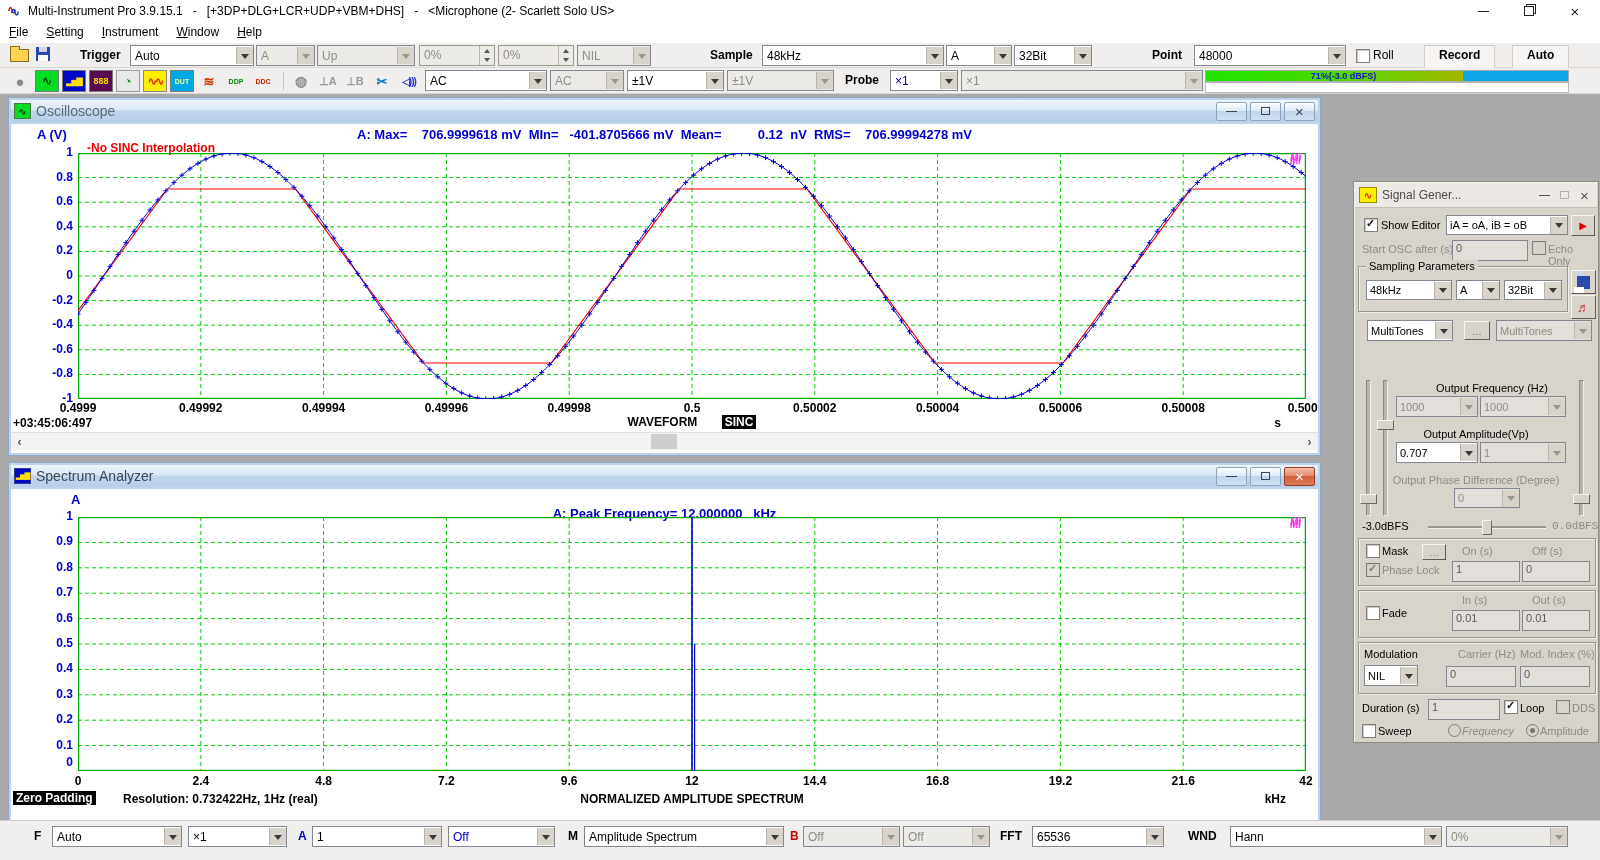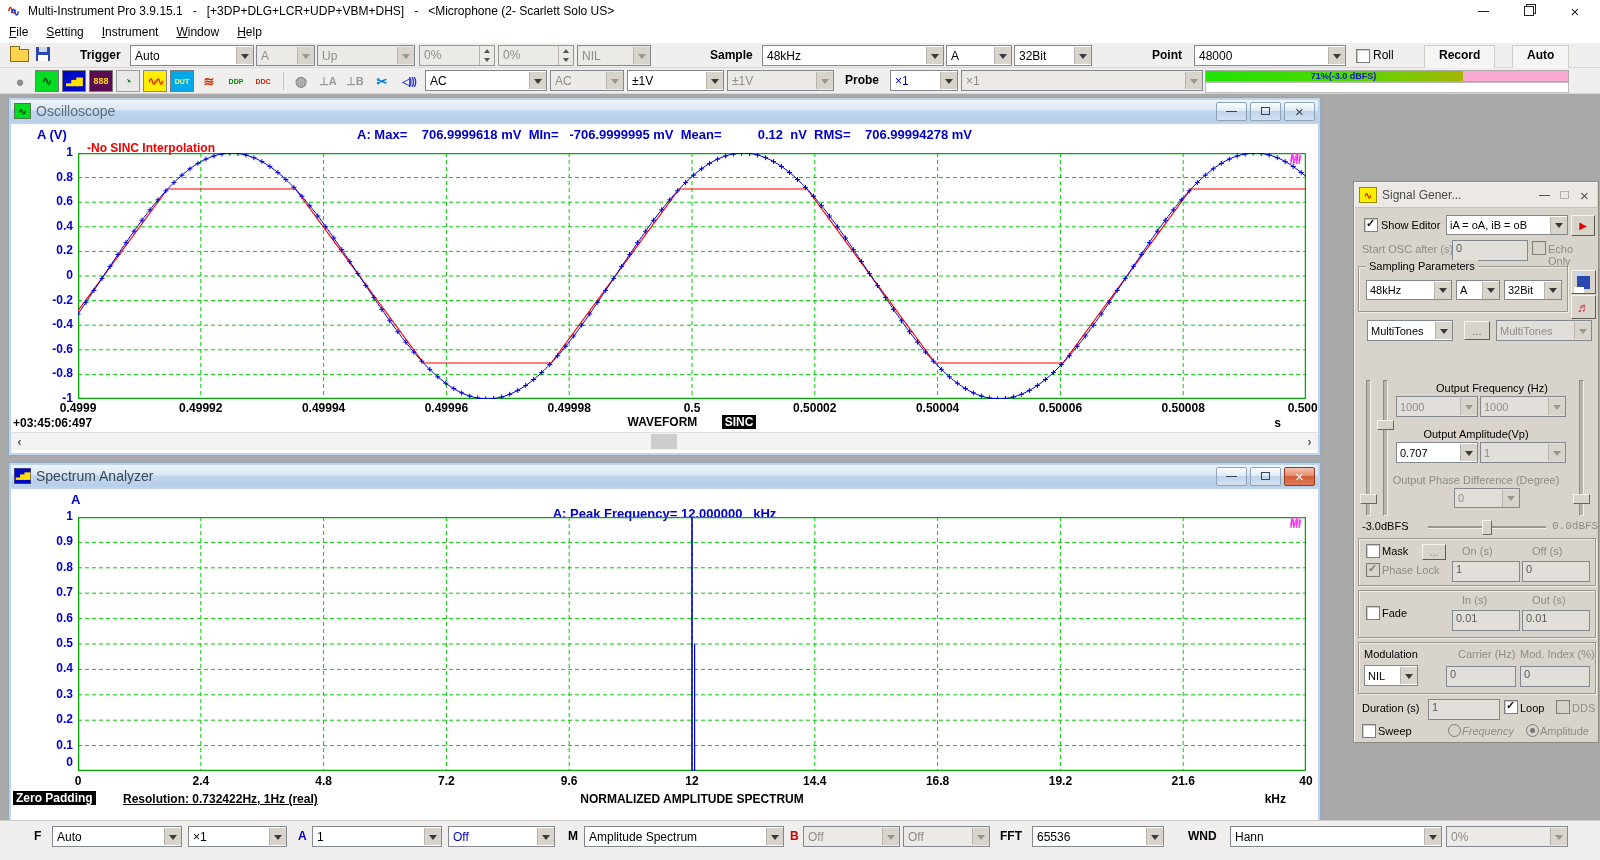--- a/index.html
+++ b/index.html
@@ -74,21 +74,21 @@
   .tsep{display:inline-block;width:1px;height:18px;background:#c4c1bc;margin:0 5px;vertical-align:middle;}
 
   .ic-folder{position:absolute;left:10px;top:6px;width:17px;height:11px;background:#ffd34d;border:1px solid #8a6d1a;}
   .ic-folder::before{content:"";position:absolute;left:-1px;top:-4px;width:8px;height:3px;background:#ffd34d;border:1px solid #8a6d1a;border-bottom:none;}
   .ic-floppy{position:absolute;width:14px;height:14px;background:#2a49b0;}
   .ic-floppy::before{content:"";position:absolute;left:3px;top:0;width:8px;height:5px;background:#cdd6ef;}
   .ic-floppy::after{content:"";position:absolute;left:2px;bottom:0;width:10px;height:6px;background:#fff;}
 
   
   #meter{position:absolute;left:1205px;top:2px;width:362px;height:21px;}
-  #meter .bar1{position:absolute;left:0;top:0;width:100%;height:10px;background:#f9a8d4;border:1px solid #aaa;}
+  #meter .bar1{position:absolute;left:0;top:0;width:100%;height:10px;background:#0ea5e9;border:1px solid #aaa;}
   #meter .fill{position:absolute;left:0;top:0;height:100%;background:linear-gradient(90deg,#1ee400,#52d800 55%,#a4b800);}
   #meter .mtext{position:absolute;left:0;top:0;width:76%;text-align:center;font-size:9px;font-weight:bold;color:#1515c8;line-height:10px;}
   #meter .bar2{position:absolute;left:0;top:12px;width:100%;height:9px;background:#fff;border:1px solid #bbb;}
 
   
   .win{position:absolute;background:#bfd4e9;border:1px solid #90a9c0;padding:2px;}
   .win .tbar{height:22px;display:flex;align-items:center;padding:0 3px;
              background:linear-gradient(#eef5fc,#d9e7f5 45%,#c1d6ec 50%,#b7cfe8);}
   .win .tbar .wicon{width:15px;height:14px;margin-right:5px;display:flex;align-items:center;justify-content:center;font-size:10px;font-weight:bold;}
   .win .tbar .wtitle{font-size:14px;color:#5d6a78;}
@@ -281,21 +281,21 @@
       <span class="winbtn" data-name="minimize-button">
           <i class="g-min" style="background:#35465c;"></i>
         </span>
       <span class="winbtn" data-name="restore-button">
           <i class="g-rest" style="border-color:#35465c;box-shadow:none;width:7px;height:6px;"></i>
         </span>
       <span class="winbtn g-close" data-name="close-button"></span>
     </div>
     <div class="wcontent" id="oscContent" data-name="oscilloscope-content">
       <span class="ch-label" style="left:26px;top:3px;" data-name="channel-axis-label">A (V)</span>
-      <div class="stats" style="top:3px;" data-name="oscilloscope-stats">A: Max=    706.9999618 mV  MIn=   -706.9999995 mV  Mean=          0.12  nV  RMS=    706.99994278 mV</div>
+      <div class="stats" style="top:3px;" data-name="oscilloscope-stats">A: Max=    706.9999618 mV  MIn=   -401.8705666 mV  Mean=          0.12  nV  RMS=    706.99994278 mV</div>
       <span class="annot" style="left:76px;top:17px;" data-name="sinc-annotation">-No SINC Interpolation</span>
       <div class="plotwrap" id="oscPlot" style="left:67px;top:29px;width:1228px;height:246px;" data-name="waveform-plot">
         <svg id="oscSvg" width="1228" height="246" data-name="waveform-canvas">
             <line x1="122.8" y1="0" x2="122.8" y2="246" stroke="#00cc00" stroke-dasharray="4 3"></line>
             <line x1="245.6" y1="0" x2="245.6" y2="246" stroke="#00cc00" stroke-dasharray="4 3"></line>
             <line x1="368.4" y1="0" x2="368.4" y2="246" stroke="#00cc00" stroke-dasharray="4 3"></line>
             <line x1="491.2" y1="0" x2="491.2" y2="246" stroke="#00cc00" stroke-dasharray="4 3"></line>
             <line x1="614.0" y1="0" x2="614.0" y2="246" stroke="#00cc00" stroke-dasharray="4 3"></line>
             <line x1="736.8" y1="0" x2="736.8" y2="246" stroke="#00cc00" stroke-dasharray="4 3"></line>
             <line x1="859.6" y1="0" x2="859.6" y2="246" stroke="#00cc00" stroke-dasharray="4 3"></line>
@@ -390,21 +390,21 @@
             <line x1="0" y1="203.2" x2="1228" y2="203.2" stroke="#00cc00" stroke-dasharray="4 3"></line>
             <line x1="0" y1="228.6" x2="1228" y2="228.6" stroke="#00cc00" stroke-dasharray="4 3"></line>
             <rect x="0.5" y="0.5" width="1227" height="253" fill="none" stroke="#00aa00" stroke-width="1.5"></rect>
             <line x1="614.0" y1="254" x2="614.0" y2="0.0" stroke="#0000cc" stroke-width="1.6"></line>
             <line x1="616.6" y1="254" x2="616.6" y2="127.0" stroke="#0000cc" stroke-width="1.2"></line>
           </svg>
         <span class="wm" data-name="watermark-mi">Mi</span>
       </div>
       <span class="ylab" style="left:18px;top:266px;" data-name="y-origin-label">0</span>
       <span class="abs" style="left:2px;top:302px;" data-name="zero-padding-badge"><span class="badge">Zero Padding</span></span>
-      <span class="xlab" style="left:112px;top:303px;width:auto;text-align:right;text-decoration:underline;" data-name="resolution-label">Resolution: 0.732422Hz, 1Hz (real)</span>
+      <span class="xlab" style="left:112px;top:303px;width:auto;text-align:right;" data-name="resolution-label">Resolution: 0.732422Hz, 1Hz (real)</span>
       <span class="xlab" style="left:531px;top:303px;width:300px;" data-name="spectrum-footer-label">NORMALIZED AMPLITUDE SPECTRUM</span>
       <span class="xlab" style="left:1230px;top:303px;width:45px;text-align:right;" data-name="x-unit-label">kHz</span>
     <span class="ylab" data-name="y-tick-label" style="left: 18px; top: 20px;">1</span>
         <span class="ylab" data-name="y-tick-label" style="left: 18px; top: 45.4px;">0.9</span>
         <span class="ylab" data-name="y-tick-label" style="left: 18px; top: 70.8px;">0.8</span>
         <span class="ylab" data-name="y-tick-label" style="left: 18px; top: 96.2px;">0.7</span>
         <span class="ylab" data-name="y-tick-label" style="left: 18px; top: 121.6px;">0.6</span>
         <span class="ylab" data-name="y-tick-label" style="left: 18px; top: 147px;">0.5</span>
         <span class="ylab" data-name="y-tick-label" style="left: 18px; top: 172.4px;">0.4</span>
         <span class="ylab" data-name="y-tick-label" style="left: 18px; top: 197.8px;">0.3</span>
@@ -413,21 +413,21 @@
         <span class="xlab" data-name="x-tick-label" style="left: 22px; top: 285px;">0</span>
         <span class="xlab" data-name="x-tick-label" style="left: 144.8px; top: 285px;">2.4</span>
         <span class="xlab" data-name="x-tick-label" style="left: 267.6px; top: 285px;">4.8</span>
         <span class="xlab" data-name="x-tick-label" style="left: 390.4px; top: 285px;">7.2</span>
         <span class="xlab" data-name="x-tick-label" style="left: 513.2px; top: 285px;">9.6</span>
         <span class="xlab" data-name="x-tick-label" style="left: 636px; top: 285px;">12</span>
         <span class="xlab" data-name="x-tick-label" style="left: 758.8px; top: 285px;">14.4</span>
         <span class="xlab" data-name="x-tick-label" style="left: 881.6px; top: 285px;">16.8</span>
         <span class="xlab" data-name="x-tick-label" style="left: 1004.4px; top: 285px;">19.2</span>
         <span class="xlab" data-name="x-tick-label" style="left: 1127.2px; top: 285px;">21.6</span>
-        <span class="xlab" data-name="x-tick-label" style="left: 1250px; top: 285px;">40</span>
+        <span class="xlab" data-name="x-tick-label" style="left: 1250px; top: 285px;">42</span>
       </div>
   </div>
 
   <div id="siggen" data-name="signal-generator-panel">
     <div id="sg-title" data-name="signal-generator-titlebar">
       <span class="wicon" data-name="signal-generator-icon">∿</span>
       <span class="wtitle" data-name="signal-generator-title">Signal Gener...</span>
       <span class="sgbtn" data-name="minimize-button">
           <i class="g-min" style="background:#555;"></i>
         </span>

